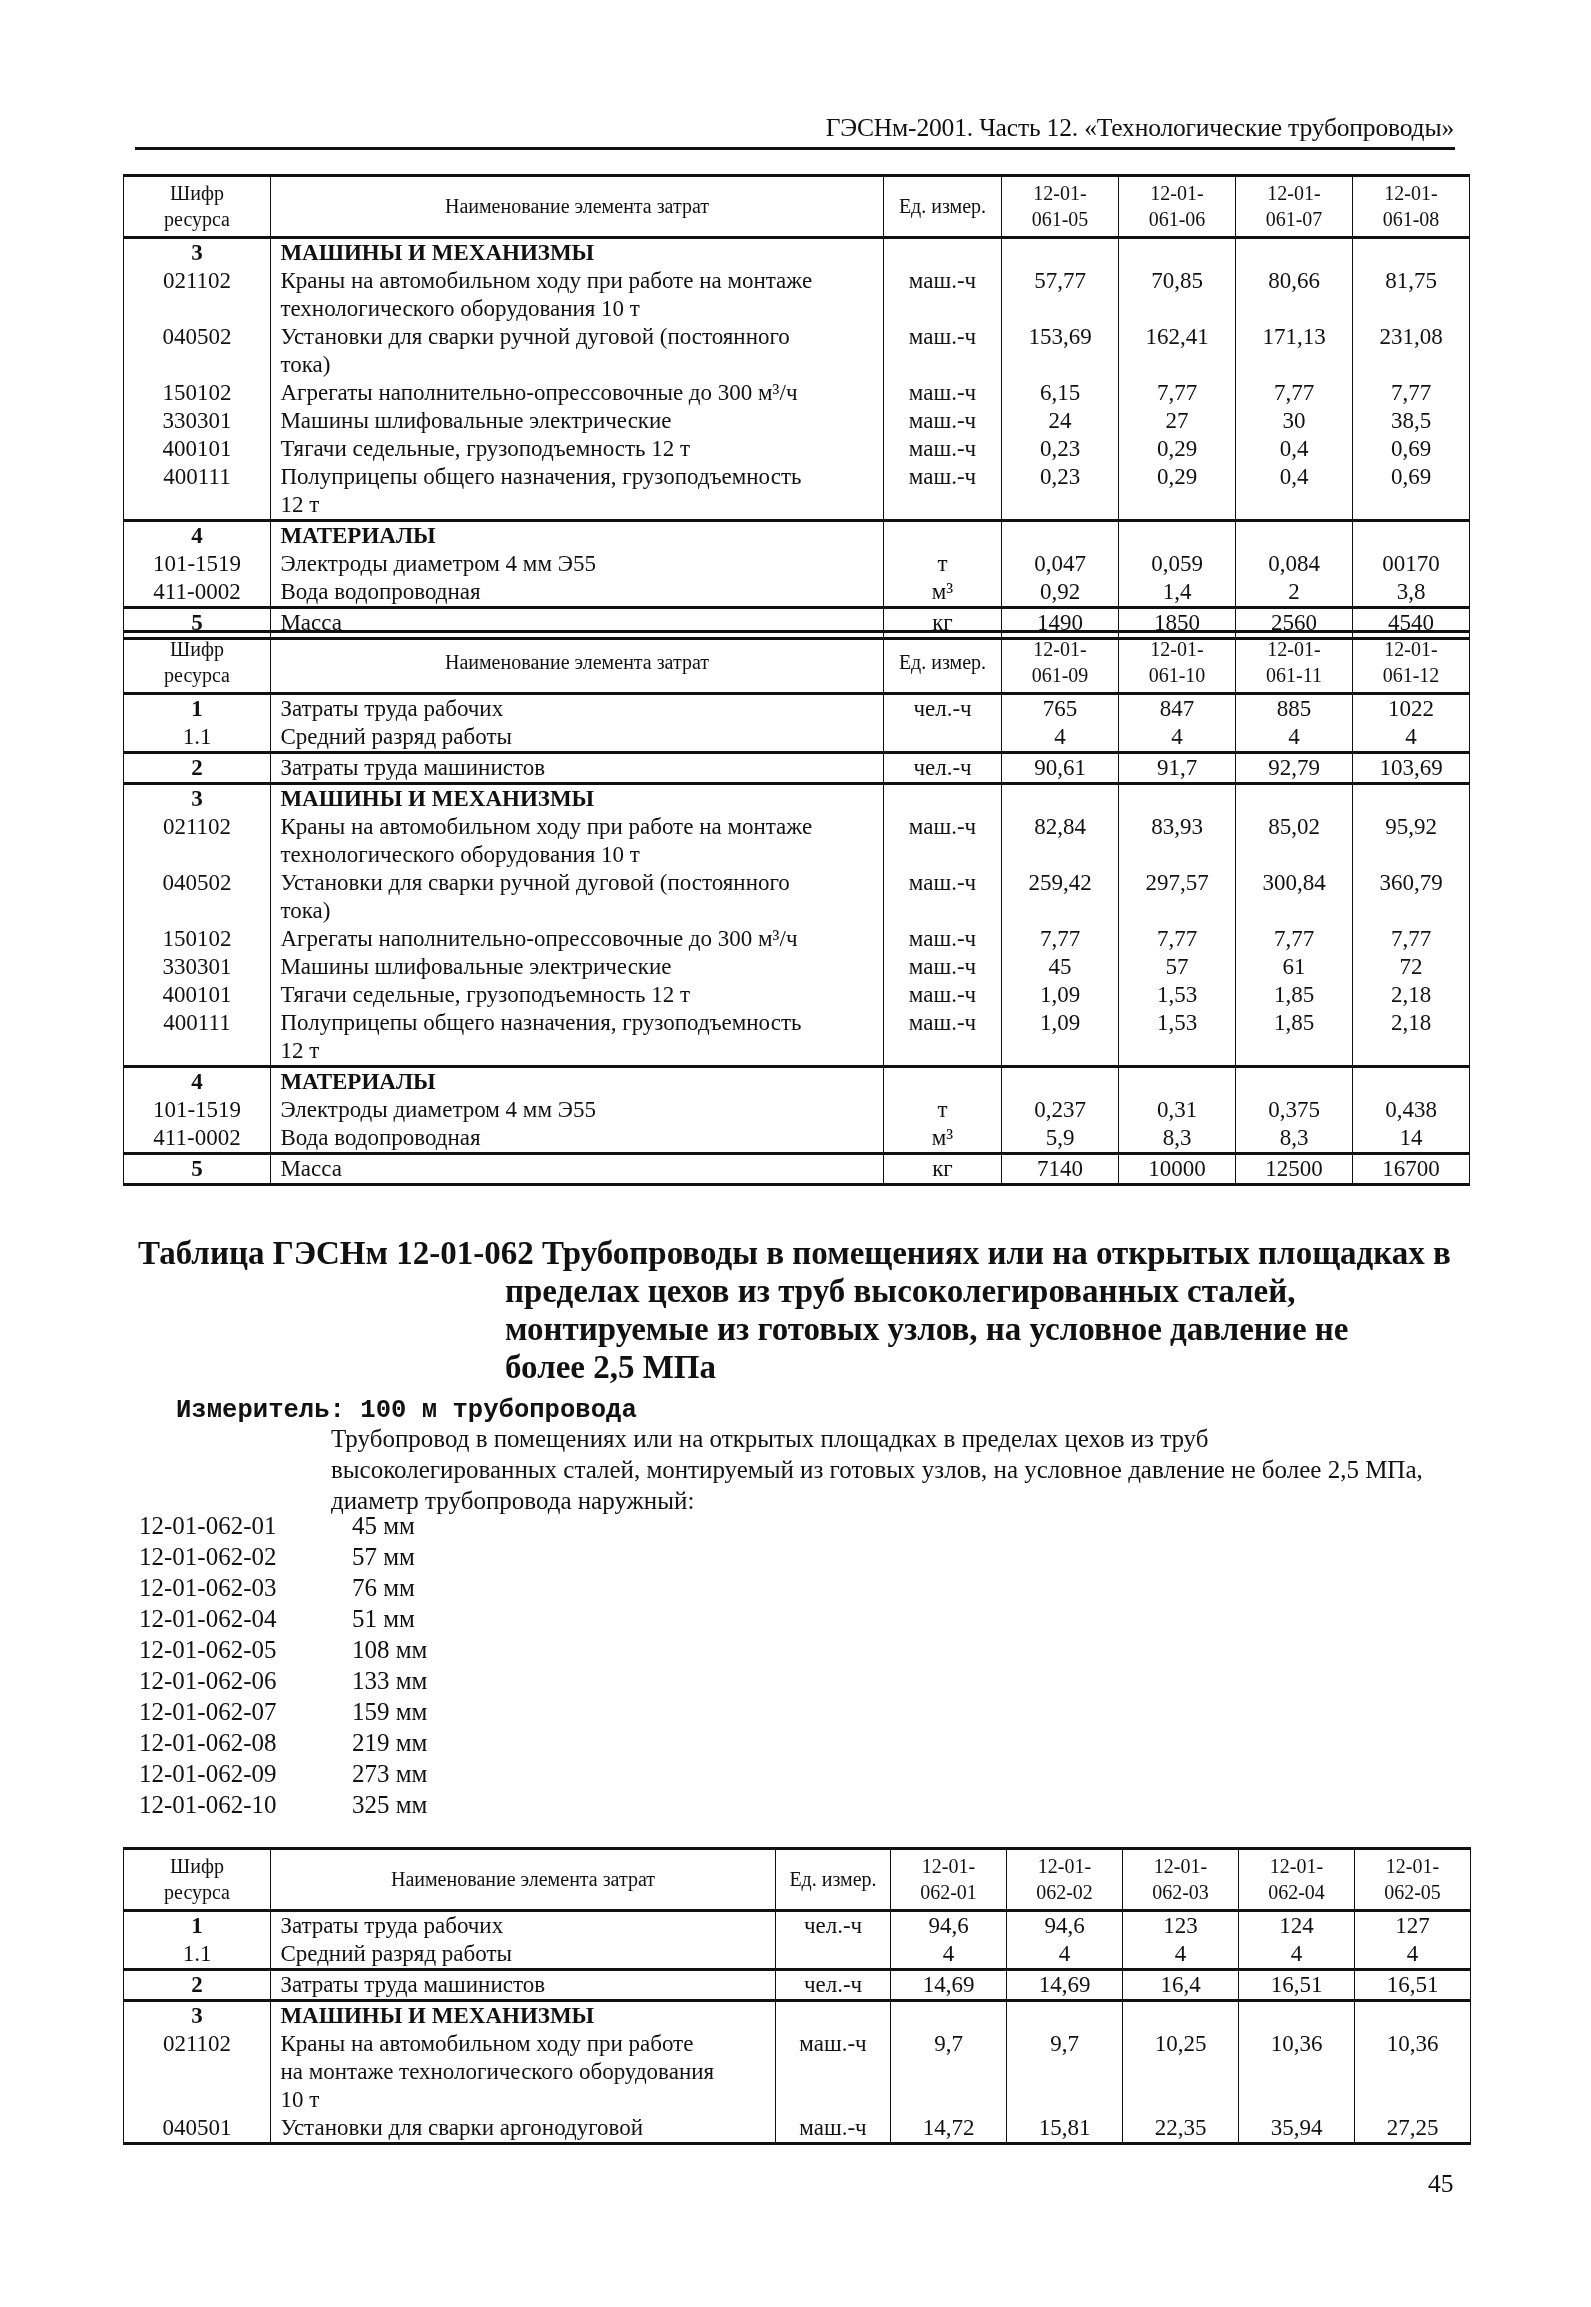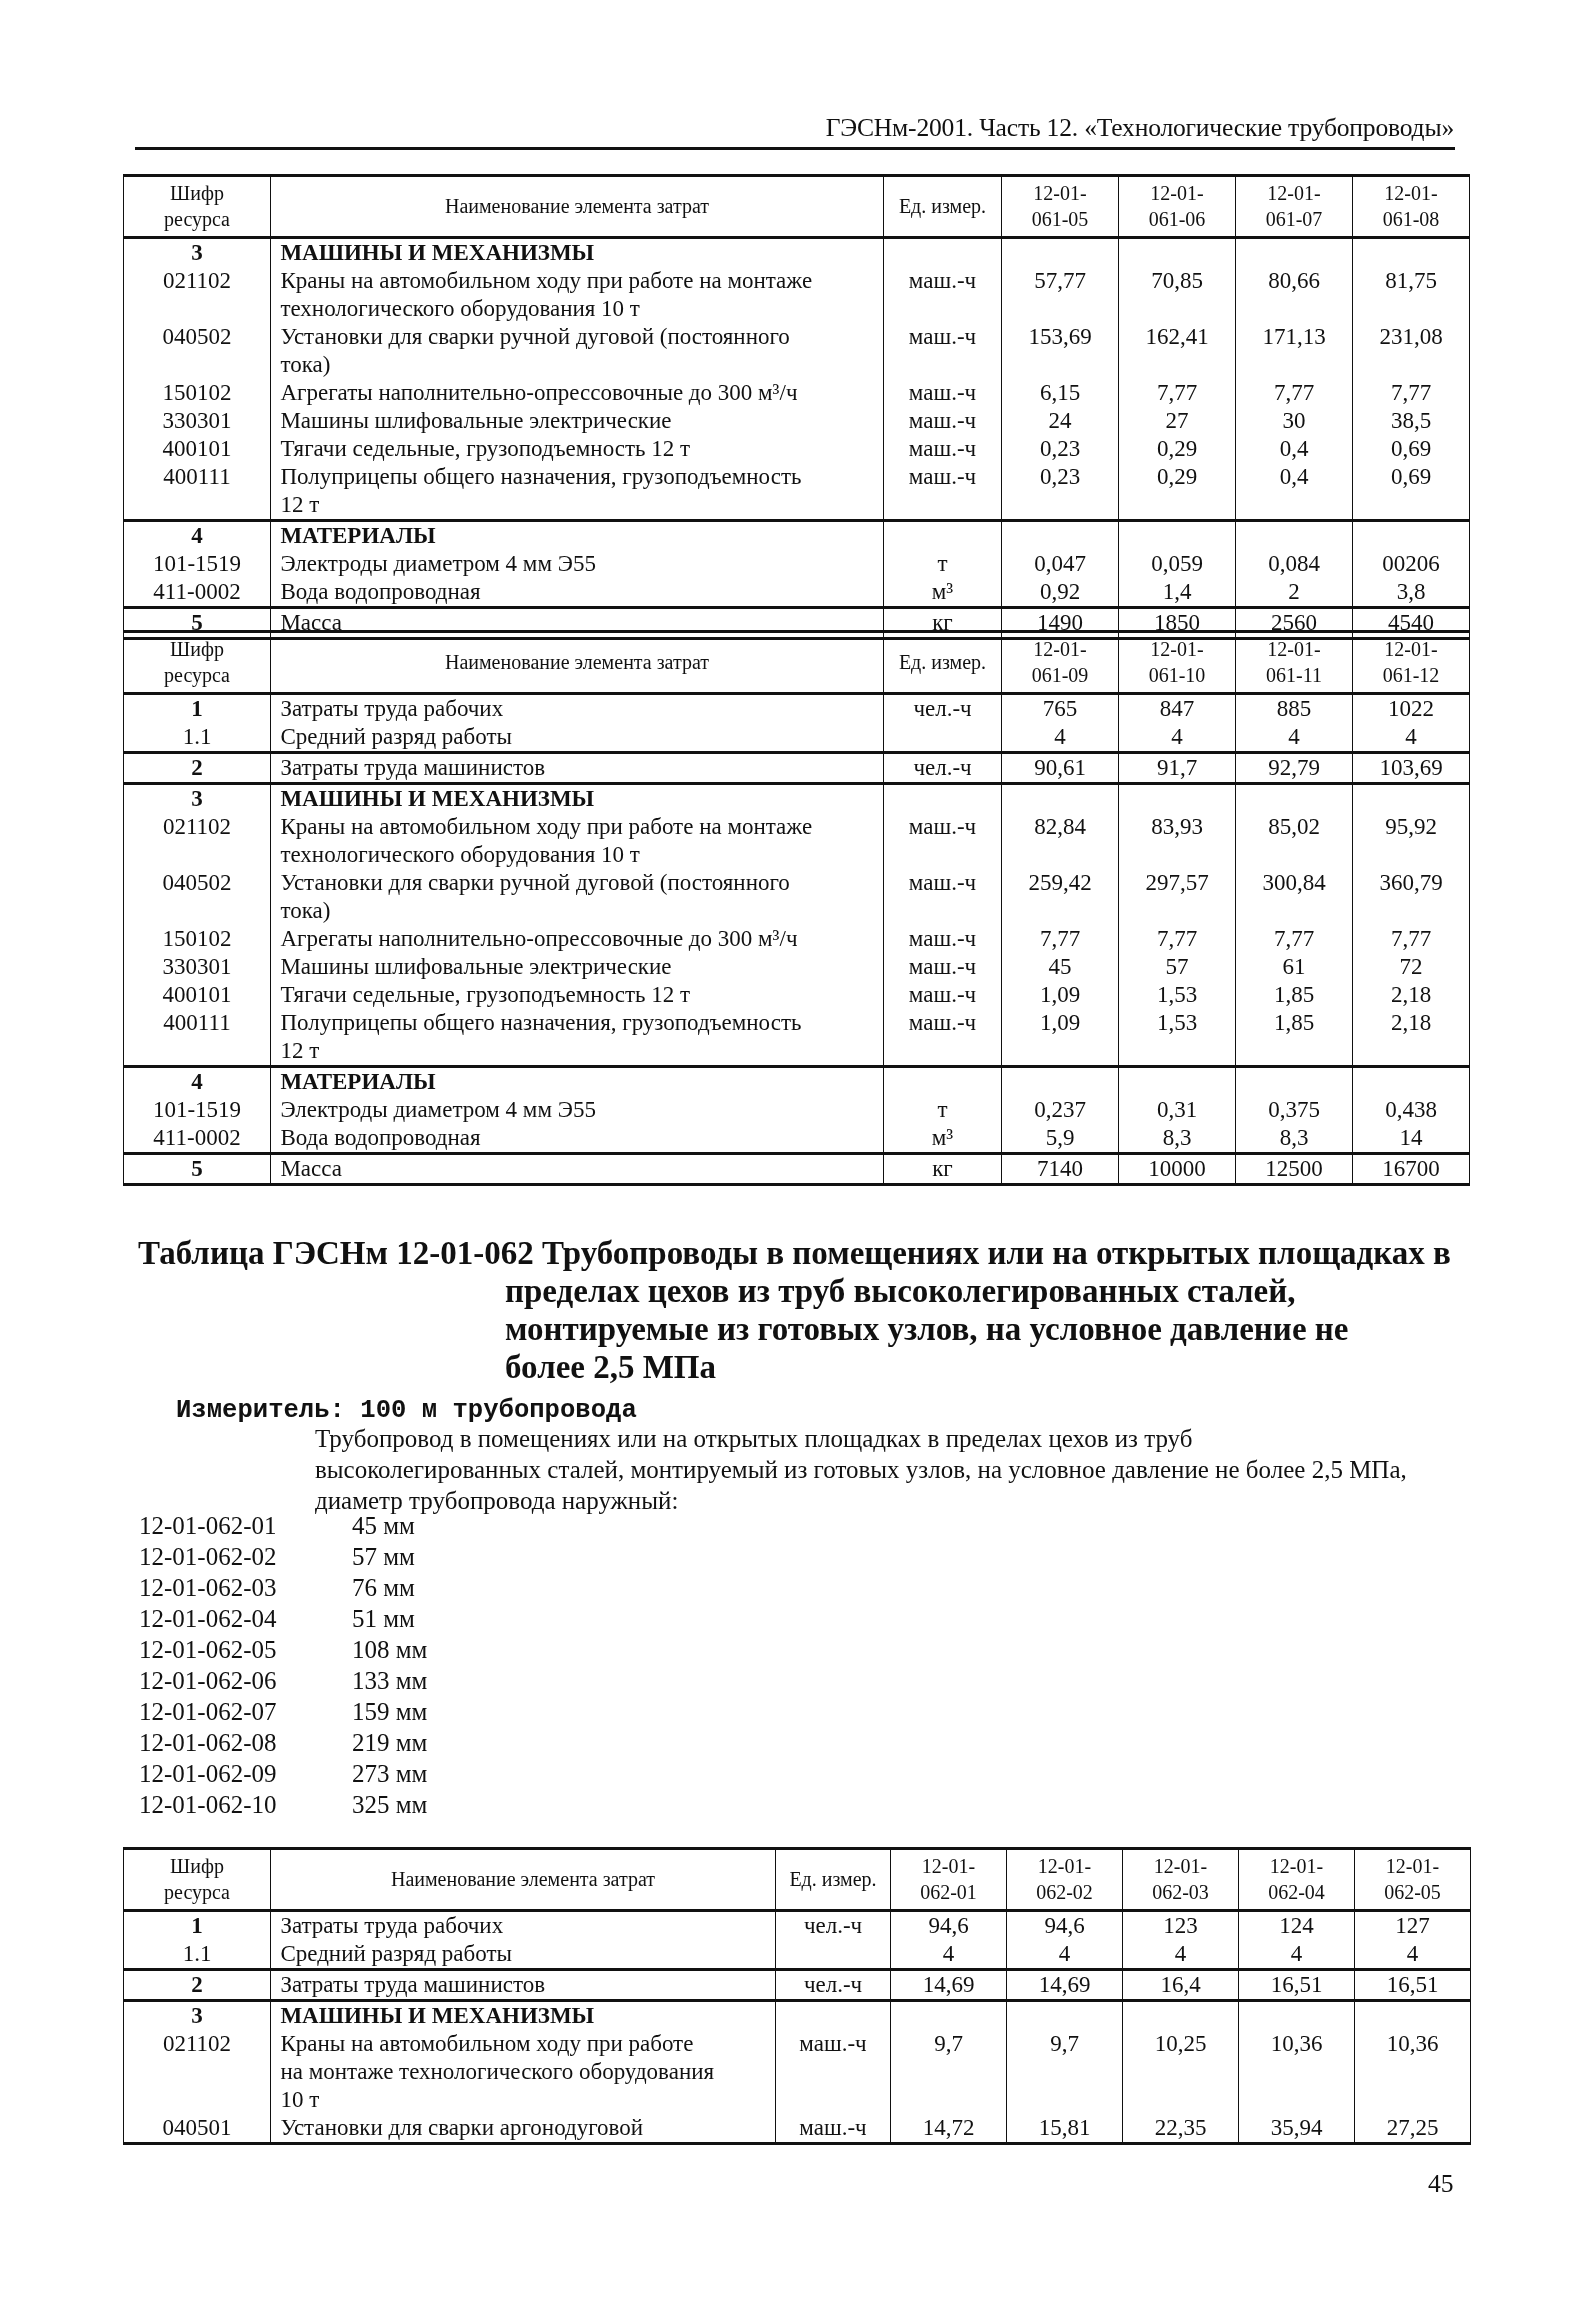--- a/index.html
+++ b/index.html
@@ -23,21 +23,21 @@
   table.norm tr.last td { border-bottom:3.4px solid #111; }
   table.norm td.bold { font-weight:bold; }
   .cell-line { display:block; white-space:nowrap; }
 
   .section-title { position:absolute; left:138px; top:1234px; width:1320px;
          font-weight:bold; font-size:33px; line-height:38px; }
   .section-title .t1 { display:block; white-space:nowrap; }
   .section-title .tn { display:block; padding-left:367px; white-space:nowrap; }
 
   .measure { position:absolute; left:176px; top:1396px; font-weight:bold; font-size:25.6px;font-family:Liberation Mono, monospace; }
-  .desc { position:absolute; left:315px; top:1423px; width:1105px; font-size:25px; line-height:31px; }
+  .desc { position:absolute; left:331px; top:1423px; width:1105px; font-size:25px; line-height:31px; }
   .code-list { position:absolute; left:139px; top:1510px; font-size:25px; line-height:31px; }
   .code-row { display:flex; white-space:nowrap;align-items:flex-end; }
   .code-row .c { width:213px; }
   .page-number { position:absolute; left:1428px; top:2169px; font-size:25.6px; }
 </style>
 </head>
 <body>
 
 <div class="running-header">ГЭСНм-2001. Часть 12. «Технологические трубопроводы»</div>
 <div class="header-rule"></div>
@@ -172,21 +172,21 @@
       </tr>
       <tr class="">
         <td class="code">101-1519</td>
         <td class="name">
           <span class="cell-line">Электроды диаметром 4 мм Э55</span>
         </td>
         <td class="unit">т</td>
         <td class="val">0,047</td>
         <td class="val">0,059</td>
         <td class="val">0,084</td>
-        <td class="val">00206</td>
+        <td class="val">00170</td>
       </tr>
       <tr class="">
         <td class="code">411-0002</td>
         <td class="name">
           <span class="cell-line">Вода водопроводная</span>
         </td>
         <td class="unit">м³</td>
         <td class="val">0,92</td>
         <td class="val">1,4</td>
         <td class="val">2</td>

